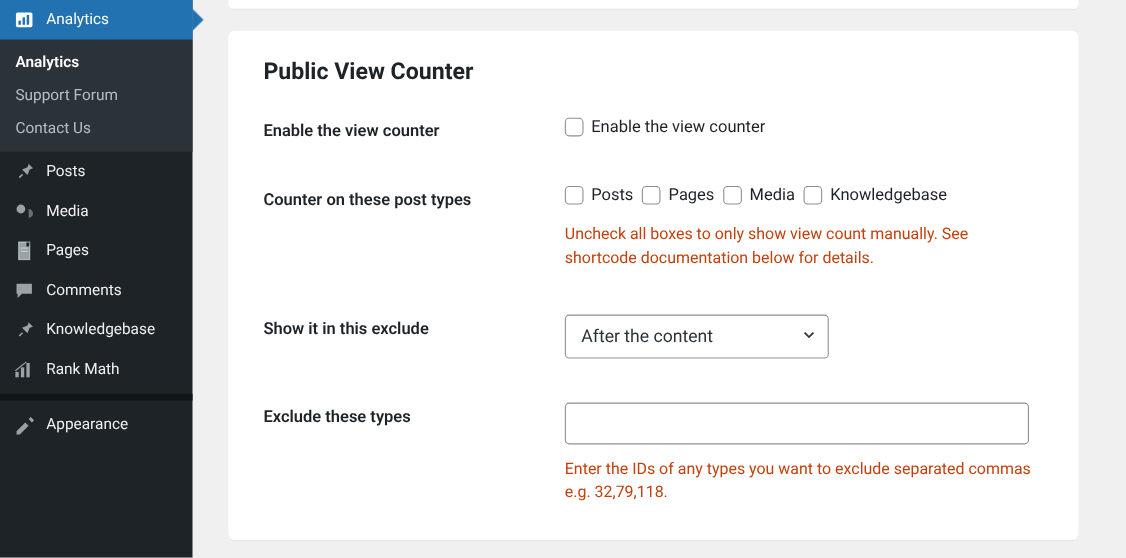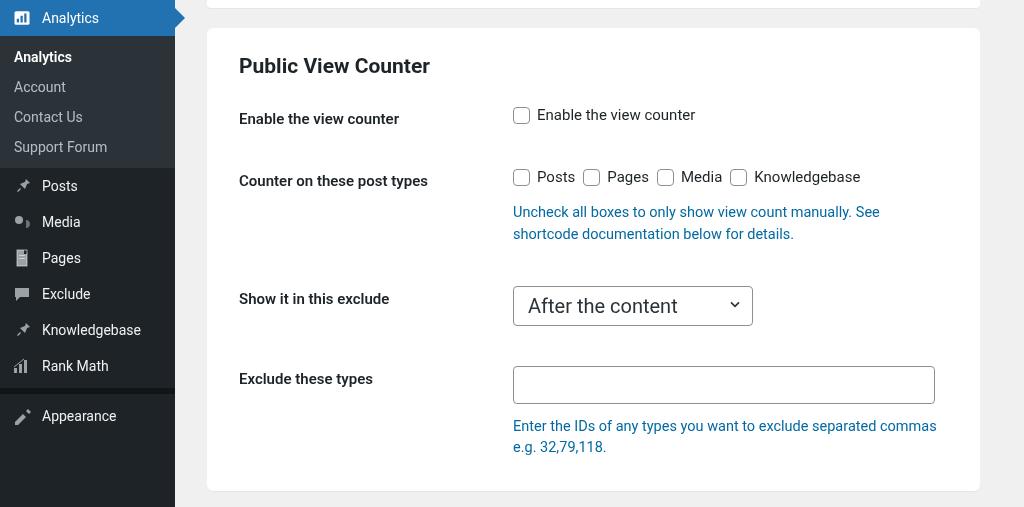--- a/index.html
+++ b/index.html
@@ -141,35 +141,35 @@
     border: 1px solid #8c8f94;
     border-radius: 4px;
     background: #fff;
     display: inline-block;
   }
 
   .help-text {
     margin-top: 16px;
     font-size: 14.5px;
     line-height: 1.5;
-    color: #0369a1;
+    color: #c2410c;
   }
 
   .select-wrap {
     position: relative;
     display: inline-block;
   }
   .select-control {
     width: 240px;
     height: 40px;
     border: 1px solid #8c8f94;
     border-radius: 4px;
     background: #fff;
     padding: 0 40px 0 14px;
-    font-size: 20px;
+    font-size: 16px;
     color: #2c3338;
     display: flex;
     align-items: center;
     cursor: pointer;
   }
   .select-wrap .chev {
     position: absolute;
     right: 10px;
     top: 50%;
     transform: translateY(-50%);
@@ -201,23 +201,22 @@
             <rect x="5" y="13" width="3" height="5" fill="#2271b1"></rect>
             <rect x="10" y="9" width="3" height="9" fill="#2271b1"></rect>
             <rect x="15" y="6" width="3" height="12" fill="#2271b1"></rect>
           </svg>
       </span>
       <span>Analytics</span>
     </div>
 
     <div class="submenu">
       <div class="sub-item active"><span>Analytics</span></div>
-      <div class="sub-item"><span>Account</span></div>
+      <div class="sub-item"><span>Support Forum</span></div>
       <div class="sub-item"><span>Contact Us</span></div>
-      <div class="sub-item"><span>Support Forum</span></div>
     </div>
 
     <div class="menu-item">
       <span class="icon">
         <svg width="20" height="20" viewBox="0 0 20 20" fill="currentColor">
             <path d="M13 2l5 5-3 1-2 5-5-5 5-2 1-3-1-1zm-8 13l3-3 1 1-3 3-1-1z"></path>
           </svg>
       </span>
       <span>Posts</span>
     </div>
@@ -240,21 +239,21 @@
           </svg>
       </span>
       <span>Pages</span>
     </div>
     <div class="menu-item">
       <span class="icon">
         <svg width="20" height="20" viewBox="0 0 20 20" fill="currentColor">
             <path d="M3 4h14v9H8l-4 4v-4H3V4z"></path>
           </svg>
       </span>
-      <span>Exclude</span>
+      <span>Comments</span>
     </div>
     <div class="menu-item">
       <span class="icon">
         <svg width="20" height="20" viewBox="0 0 20 20" fill="currentColor">
             <path d="M13 2l5 5-3 1-2 5-5-5 5-2 1-3-1-1zm-8 13l3-3 1 1-3 3-1-1z"></path>
           </svg>
       </span>
       <span>Knowledgebase</span>
     </div>
     <div class="menu-item">

